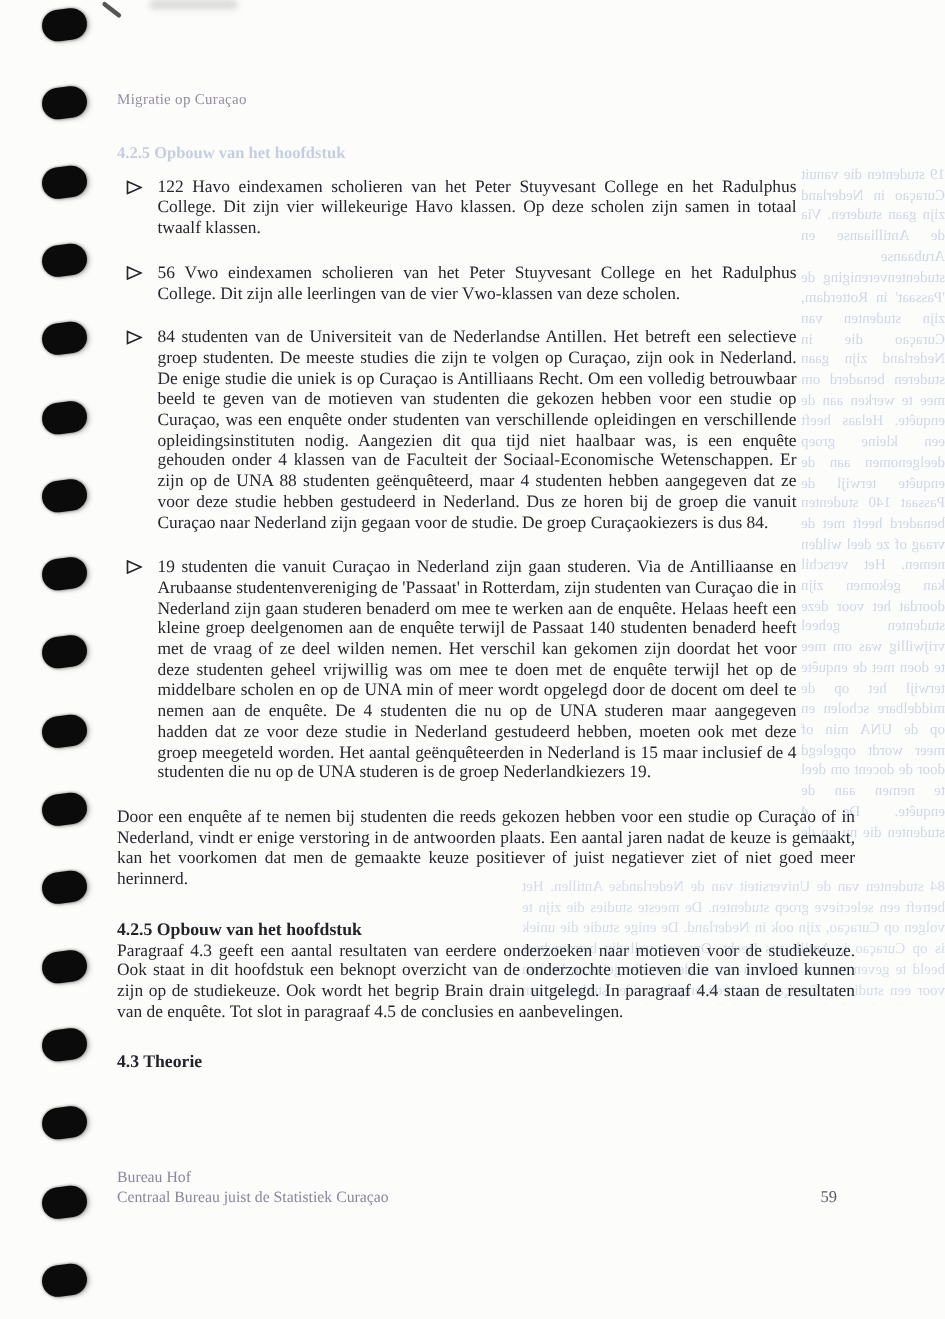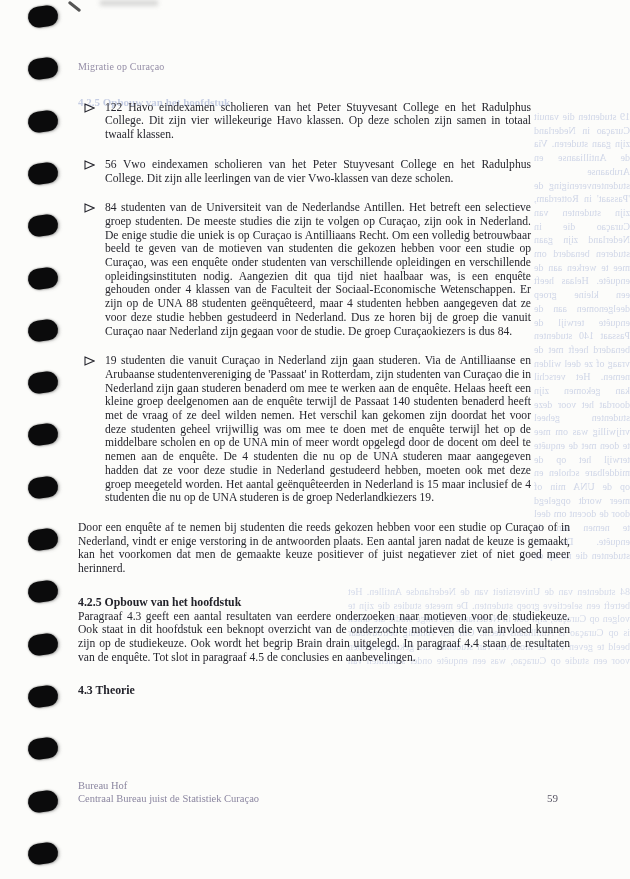--- a/index.html
+++ b/index.html
@@ -56,21 +56,21 @@
   }
 
   
   .content {
     position: absolute; left: 78px; top: 60px; width: 492px;
     color: #26262e;
     font-size: 11.6px; line-height: 13.7px;
   }
   .running-header {
     font-size: 10px; color: #948da6; letter-spacing: .2px;
-    margin-bottom: 27px;
+    margin-bottom: 44px;
   }
   .bullet { display: flex; gap: 9px; padding-left: 6px; margin: 0 0 16px 0; }
   .marker { flex: 0 0 12px; padding-top: 2px; }
   .btext { margin: 0; width: 426px; text-align: justify; }
   .para { margin: 14px 0 0 0; text-align: justify; }
   .h { margin: 20px 0 0 0; font-size: 11.8px; font-weight: bold; color: #23232b; }
   .tight { margin-top: 0; }
   .h43 { }
 
   

